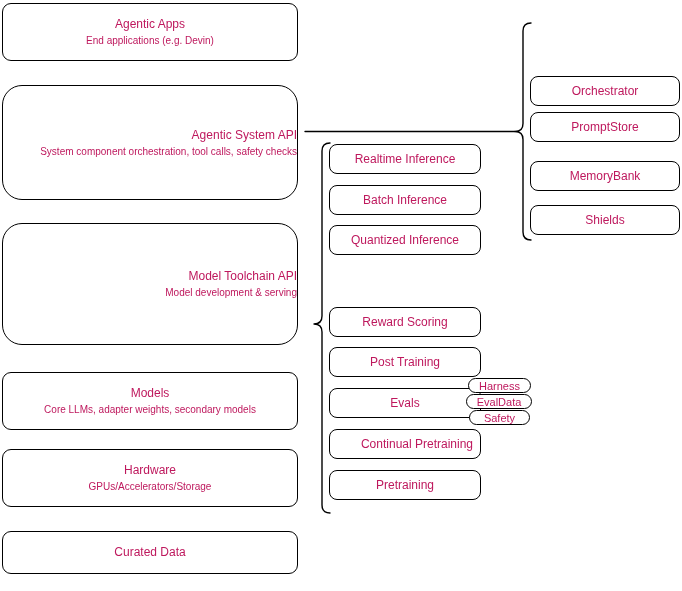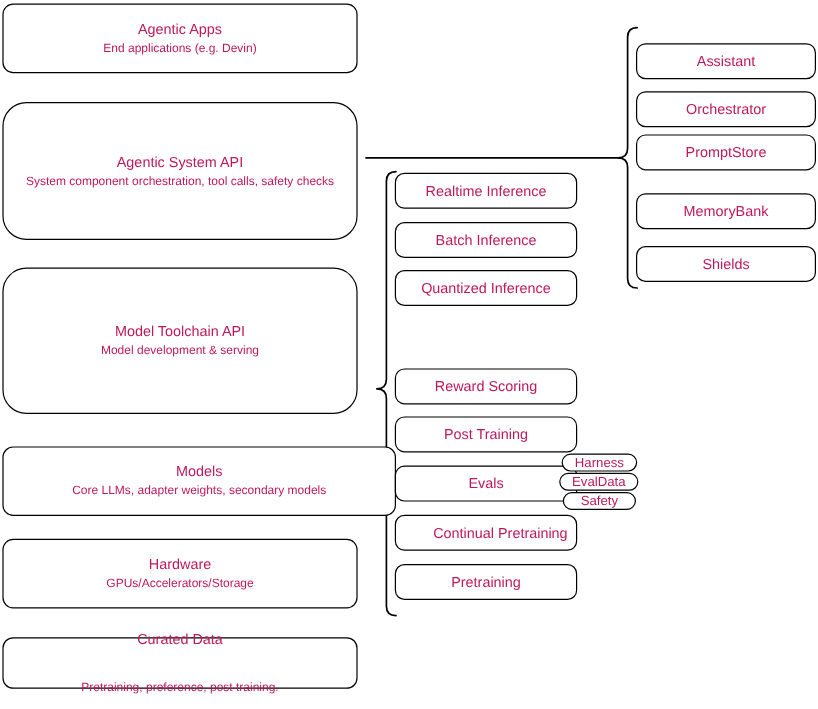--- a/index.html
+++ b/index.html
@@ -36,21 +36,21 @@
     box-sizing: border-box;
     background: #ffffff;
     border: 1.3px solid #000000;
     display: flex;
     flex-direction: column;
     align-items: center;
     justify-content: center;
     text-align: center;
   }
   .r-sm { border-radius: 9px; }
-  .r-lg { border-radius: 20px; }
+  .r-lg { border-radius: 20px; align-items: flex-end; }
   .title {
     font-size: 12px;
     line-height: 15px;
     white-space: nowrap;
   }
   .subtitle {
     font-size: 10px;
     line-height: 13px;
     margin-top: 2px;
     white-space: nowrap;
@@ -106,33 +106,32 @@
   <div class="box r-lg" style="left:2px; top:85px; width:296px; height:115px;">
     <div class="title">Agentic System API</div>
     <div class="subtitle">System component orchestration, tool calls, safety checks</div>
   </div>
 
   <div class="box r-lg" style="left:2px; top:223px; width:296px; height:122px;">
     <div class="title">Model Toolchain API</div>
     <div class="subtitle">Model development &amp; serving</div>
   </div>
 
-  <div class="box r-sm" style="left:2px; top:372px; width:328px; height:58px;">
+  <div class="box r-sm" style="left:2px; top:372px; width:296px; height:58px;">
     <div class="title">Models</div>
     <div class="subtitle">Core LLMs, adapter weights, secondary models</div>
   </div>
 
   <div class="box r-sm" style="left:2px; top:449px; width:296px; height:58px;">
     <div class="title">Hardware</div>
     <div class="subtitle">GPUs/Accelerators/Storage</div>
   </div>
 
   <div class="box r-sm" style="left:2px; top:531px; width:296px; height:43px;gap:24px;">
     <div class="title">Curated Data</div>
-    <div class="subtitle">Pretraining, preference, post training.</div>
   </div>
 
   <div class="mbox" style="top:144px;">
     <span>Realtime Inference</span>
   </div>
   <div class="mbox" style="top:185px;">
     <span>Batch Inference</span>
   </div>
   <div class="mbox" style="top:225px;">
     <span>Quantized Inference</span>
@@ -156,23 +155,20 @@
   <div class="pill" style="left:468px; top:378px; width:63px; height:15px;">
     <span>Harness</span>
   </div>
   <div class="pill" style="left:466px; top:394px; width:66px; height:15px;">
     <span>EvalData</span>
   </div>
   <div class="pill" style="left:469px; top:410px; width:61px; height:15px;">
     <span>Safety</span>
   </div>
 
-  <div class="rbox" style="top:36px;">
-    <span>Assistant</span>
-  </div>
   <div class="rbox" style="top:76px;">
     <span>Orchestrator</span>
   </div>
   <div class="rbox" style="top:112px;">
     <span>PromptStore</span>
   </div>
   <div class="rbox" style="top:161px;">
     <span>MemoryBank</span>
   </div>
   <div class="rbox" style="top:205px;">

